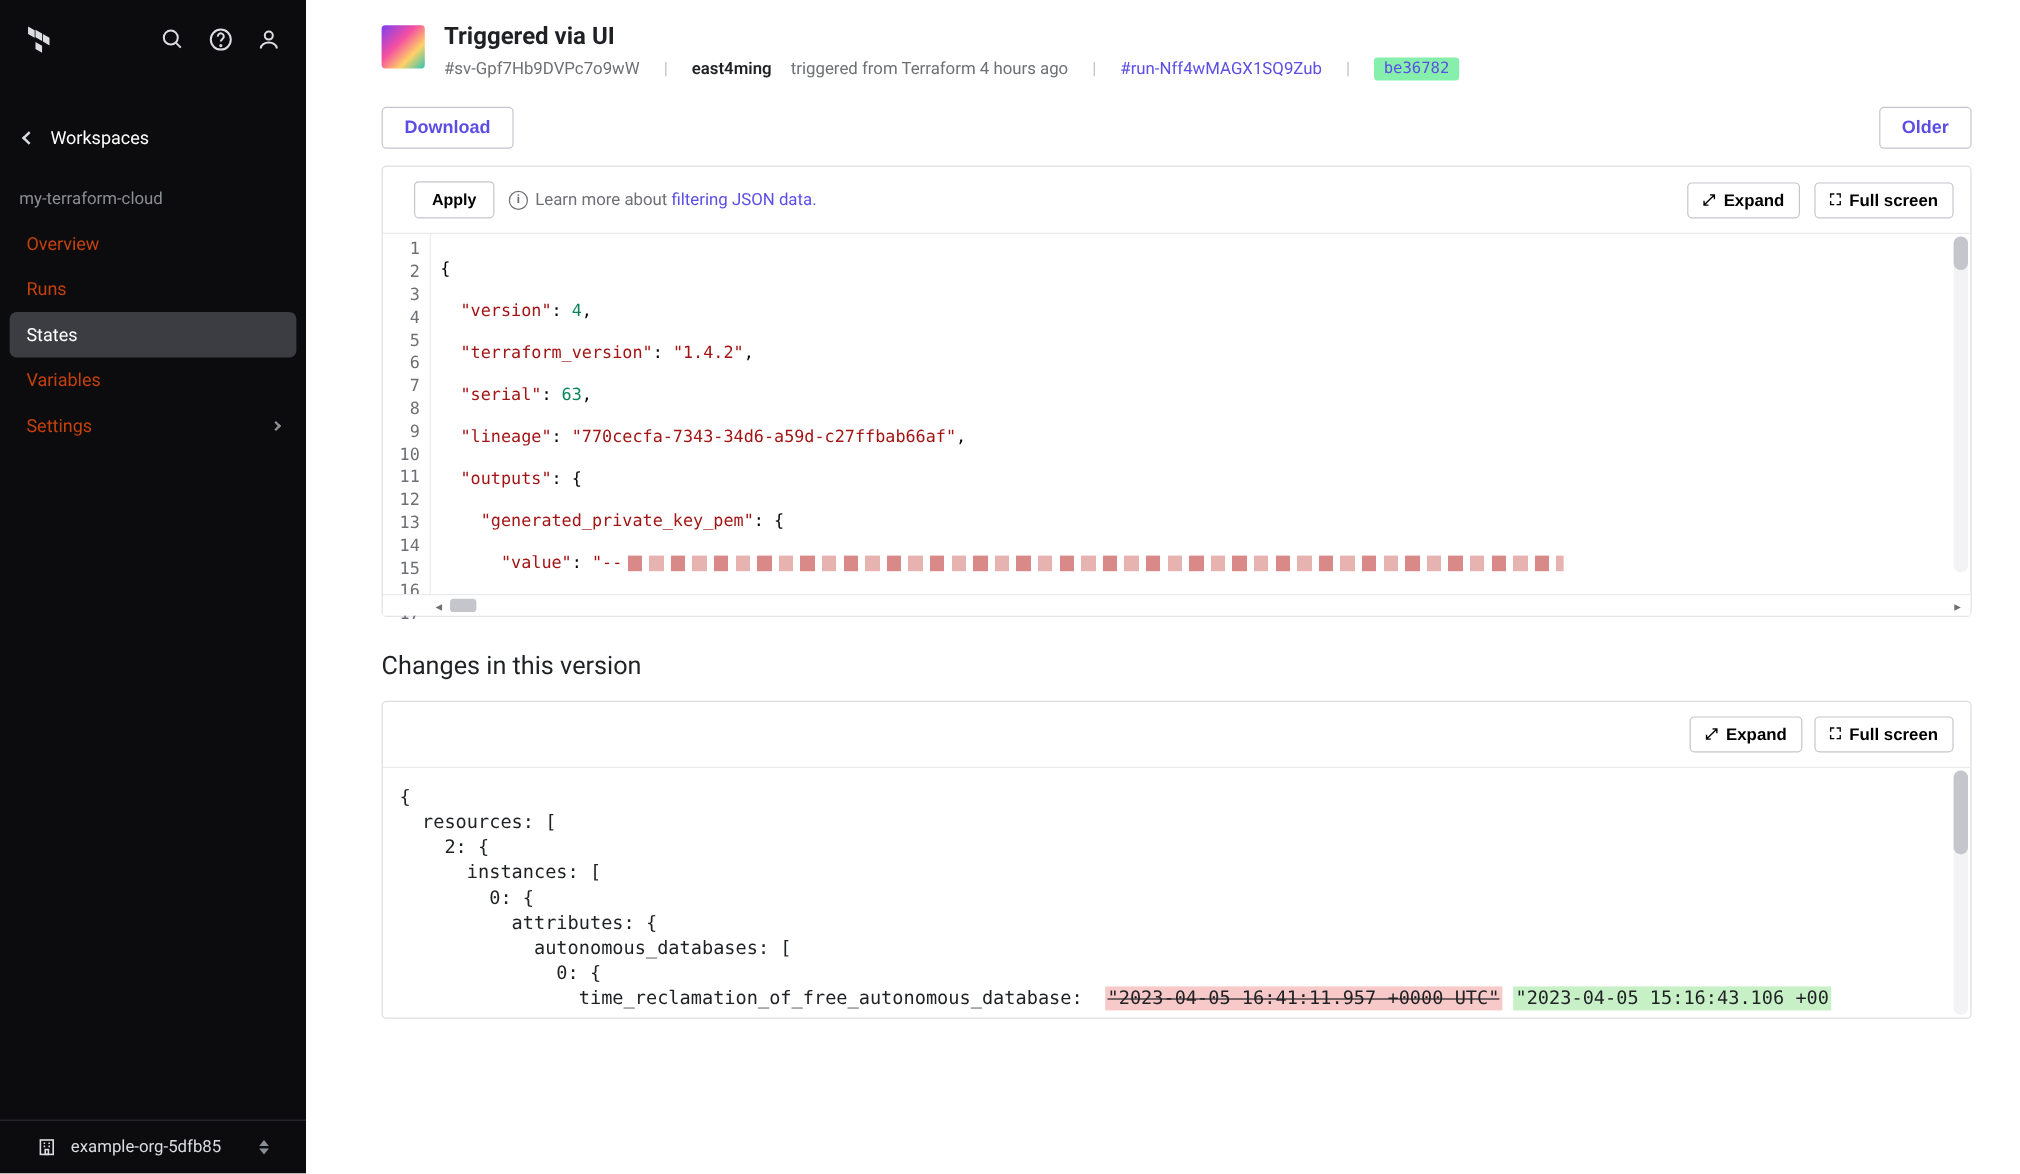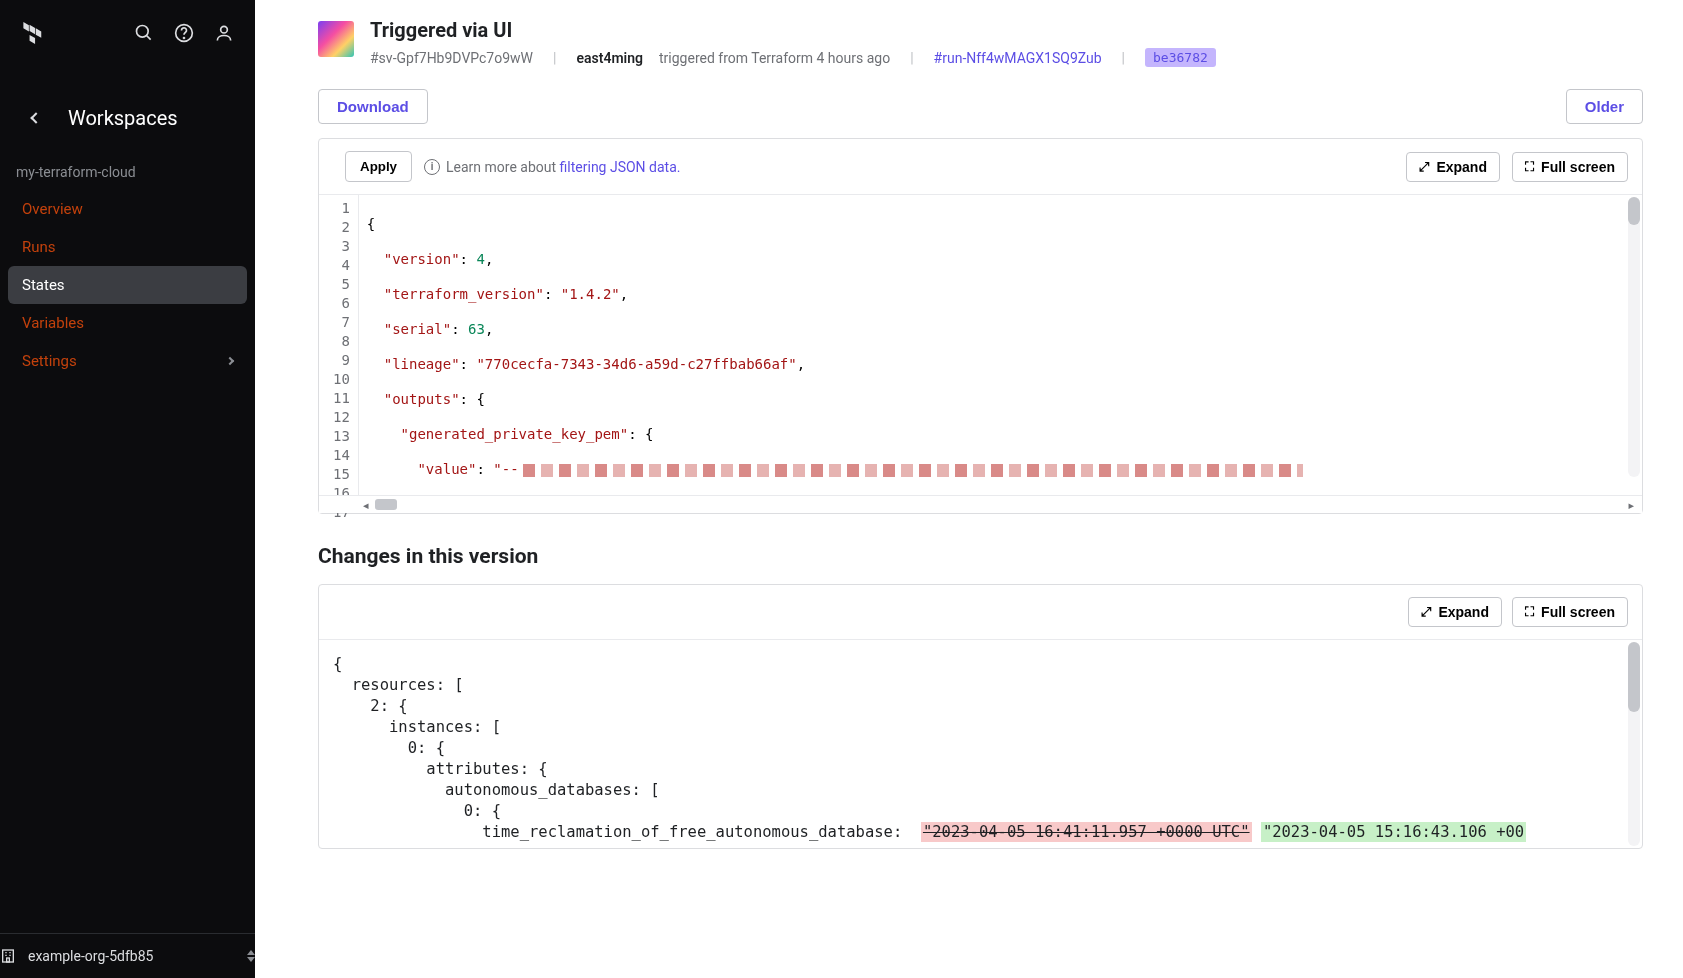--- a/index.html
+++ b/index.html
@@ -2,42 +2,42 @@
 <html><head>
 <meta charset="utf-8">
 <style>
 * { box-sizing: border-box; margin: 0; padding: 0; }
 body { font-family: -apple-system, BlinkMacSystemFont, "Segoe UI", Roboto, sans-serif; font-size: 14px; color: #1f2124; display: flex; height: 978px; width: 1683px; overflow: hidden; }
 .sidebar { width: 255px; background: #0c0c0e; color: #dcdde0; display: flex; flex-direction: column; flex-shrink: 0; }
 .sidebar-top { display: flex; align-items: center; justify-content: space-between; padding: 22px 20px 22px 22px; }
 .logo { width: 28px; height: 28px; }
 .sidebar-top-icons { display: flex; gap: 18px; }
 .icon-btn { width: 22px; height: 22px; display: flex; align-items: center; justify-content: center; cursor: pointer; color: #dcdde0; }
-.back-link { display: flex; align-items: center; gap: 28px; padding: 10px 32px; margin-top: 30px; color: #fff; cursor: pointer; font-size: 20px; }
+.back-link { display: flex; align-items: center; gap: 14px; padding: 10px 20px; margin-top: 30px; color: #fff; cursor: pointer; font-size: 15px; }
 .chevron-left { width: 8px; height: 8px; border-left: 2px solid #dcdde0; border-bottom: 2px solid #dcdde0; transform: rotate(45deg); }
 .org-name { padding: 24px 20px 10px 16px; color: #8b8e93; font-size: 14px; }
 .nav-items { display: flex; flex-direction: column; padding: 0 8px; }
 .nav-item { padding: 10px 14px; border-radius: 6px; cursor: pointer; font-size: 15px; color: #c2410c; display: flex; align-items: center; justify-content: space-between; }
 .nav-item.active { background: #3b3d42; color: #fff; }
 .chevron-right { width: 6px; height: 6px; border-right: 2px solid #8b8e93; border-top: 2px solid #8b8e93; transform: rotate(45deg); }
-.sidebar-footer { margin-top: auto; padding: 14px 0; display: flex; align-items: center; gap: 12px; border-top: 1px solid #2a2c30; }
+.sidebar-footer { margin-top: auto; padding: 14px 31px; display: flex; align-items: center; gap: 12px; border-top: 1px solid #2a2c30; }
 .updown { display: flex; flex-direction: column; gap: 2px; }
 .updown .up { width: 0; height: 0; border-left: 4px solid transparent; border-right: 4px solid transparent; border-bottom: 5px solid #8b8e93; }
 .updown .down { width: 0; height: 0; border-left: 4px solid transparent; border-right: 4px solid transparent; border-top: 5px solid #8b8e93; }
 
 .main { flex: 1; padding: 18px 40px 0 63px; overflow: hidden; display: flex; flex-direction: column; }
 .header-row { display: flex; gap: 16px; align-items: flex-start; }
 .avatar { width: 36px; height: 36px; border-radius: 3px; background: linear-gradient(135deg,#7b3ff2 0%,#f54ea2 40%,#ffd166 70%,#2ec4b6 100%); flex-shrink: 0; margin-top: 3px; }
 .title-area { flex: 1; }
 .page-title { font-size: 20px; font-weight: 700; color: #1f2124; }
 .meta-row { margin-top: 6px; color: #6e7075; font-size: 14px; display: flex; flex-wrap: wrap; align-items: center; gap: 16px; }
 .meta-sep { color: #bfc1c5; padding: 0 4px; }
 .meta-user { color: #1f2124; font-weight: 600; }
 .run-link { color: #5c4ee5; cursor: pointer; }
-.commit-badge { background: #c4b5fd; padding: 2px 8px; border-radius: 3px; color: #5c4ee5; font-family: ui-monospace,Menlo,Consolas,monospace; font-size: 13px; text-align: right; }
+.commit-badge { background: #86efac; padding: 2px 8px; border-radius: 3px; color: #5c4ee5; font-family: ui-monospace,Menlo,Consolas,monospace; font-size: 13px; text-align: right; }
 
 .action-row { display: flex; justify-content: space-between; margin-top: 22px; }
 .btn { border: 1px solid #c4c6cb; background: #fff; border-radius: 4px; padding: 8px 18px; font-size: 15px; cursor: pointer; color: #5c4ee5; font-weight: 600; }
 .btn-secondary { color: #5c4ee5; }
 
 .viewer { border: 1px solid #dcdde0; border-radius: 4px; margin-top: 14px; display: flex; flex-direction: column; }
 .viewer-toolbar { display: flex; align-items: center; gap: 12px; padding: 12px 14px; border-bottom: 1px solid #e9eaed; }
 .filter-wrap { display: flex; flex: 0 0 auto; }
 .filter-input { border: 1px solid #c4c6cb; border-radius: 4px; padding: 7px 10px; width: 560px; font-size: 14px; }
 .apply-btn { border: 1px solid #c4c6cb; background: #fff; border-radius: 4px; padding: 7px 14px; font-weight: 600; margin-left: 12px; cursor: pointer; }
@@ -58,21 +58,21 @@
 .jpunc { color: #000; }
 .redact { display: inline-block; height: 13px; background: repeating-linear-gradient(90deg,#d98a88 0 12px,#fff 12px 18px,#e6b3b1 18px 30px,#fff 30px 36px); vertical-align: middle; margin-left: 4px; }
 .scroll-track-v { position: absolute; right: 2px; top: 2px; width: 12px; height: calc(100% - 20px); background: #f3f3f5; border-radius: 6px; }
 .scroll-thumb-v { width: 100%; height: 28px; background: #c4c6cb; border-radius: 6px; }
 .hscroll-row { border-top: 1px solid #e9eaed; height: 18px; background: #fff; position: relative; }
 .hscroll-row .arrow { position: absolute; top: 3px; font-size: 11px; color: #6e7075; }
 .hscroll-row .arrow.l { left: 44px; }
 .hscroll-row .arrow.r { right: 8px; }
 .hscroll-row .hthumb { position: absolute; left: 56px; top: 3px; width: 22px; height: 11px; background: #c4c6cb; border-radius: 3px; }
 
-.section-title { font-size: 21px; color: #1f2124; margin-top: 30px; font-weight: 700; }
+.section-title { font-size: 21px; color: #1f2124; margin-top: 30px; font-weight: 400; }
 
 .diff-viewer { border: 1px solid #dcdde0; border-radius: 4px; margin-top: 16px; display: flex; flex-direction: column; }
 .diff-toolbar { display: flex; justify-content: flex-end; gap: 10px; padding: 12px 14px; border-bottom: 1px solid #e9eaed; }
 .diff-body { font-family: ui-monospace,Menlo,Consolas,monospace; font-size: 15.5px; padding: 14px 14px 6px 14px; white-space: pre; line-height: 21px; overflow: hidden; position: relative; height: 208px; }
 .del { background: #f8c9c9; text-decoration: line-through; padding: 1px 2px; }
 .add { background: #c7f0c7; padding: 1px 2px; }
 .diff-scroll-v { position: absolute; right: 2px; top: 2px; width: 12px; height: calc(100% - 4px); background: #f3f3f5; border-radius: 6px; }
 .diff-thumb-v { width: 100%; height: 70px; background: #c4c6cb; border-radius: 6px; }
 
 .building-icon { width:16px; height:16px; }

